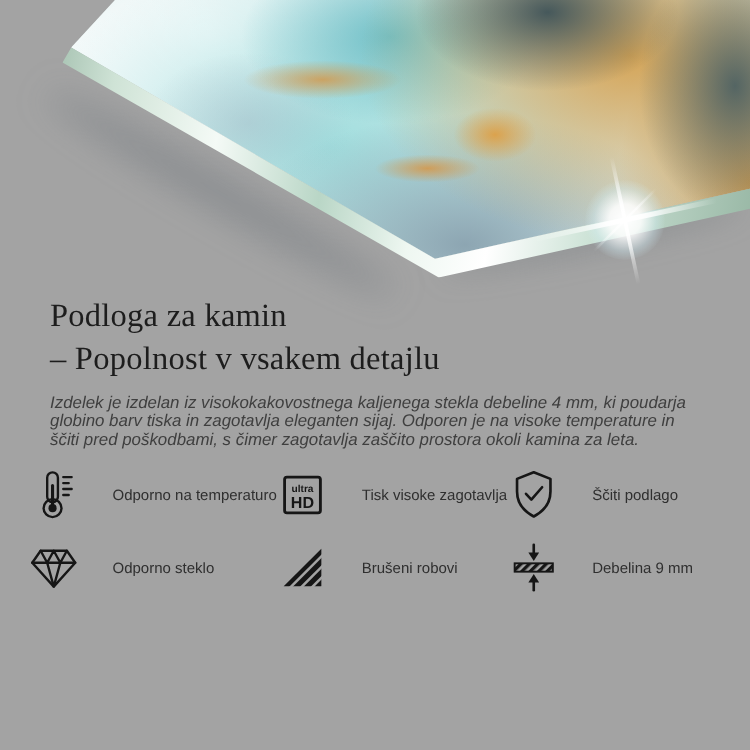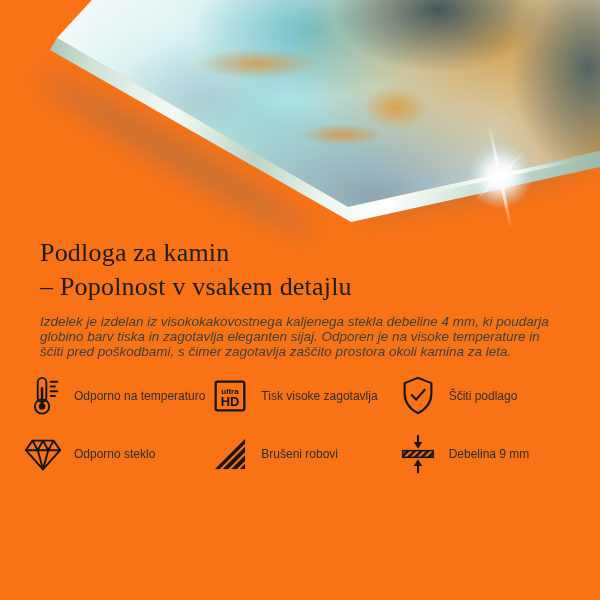--- a/index.html
+++ b/index.html
@@ -3,21 +3,21 @@
 <meta charset="utf-8">
 <style>
   * { box-sizing: border-box; }
   html, body { margin: 0; padding: 0; }
   body {
     width: 600px; height: 600px;
     background: #ffffff;
     font-family: "Liberation Sans", sans-serif;
     overflow: hidden;
   }
-  .page { position: relative; width: 600px; height: 600px; background: #f97316; overflow: hidden; }
+  .page { position: relative; width: 600px; height: 600px; background: #a3a3a3; overflow: hidden; }
 
   
   .hero { position: absolute; left: 0; top: 0; width: 600px; height: 245px; }
 
   .shadow { position: absolute; border-radius: 50%; }
   .shadow.s1 {
     left: 38px; top: 62px; width: 320px; height: 26px;
     background: rgba(96,106,112,0.38);
     transform: rotate(30deg); transform-origin: left center;
     filter: blur(13px);
@@ -96,21 +96,21 @@
   
   .features {
     display: grid;
     grid-template-columns: repeat(3, 1fr);
     row-gap: 16px;
     width: 562px;
     margin-left: -18px;
   }
   .feature { display: flex; flex-direction: row; align-items: center; gap: 10px; }
   .feature svg { width: 42px; height: 42px; display: block; }
-  .feature .flabel { font-size: 12px; color: #2f2f2f; white-space: nowrap; }
+  .feature .flabel { font-size: 12px; color: #2f2f2f; white-space: nowrap; margin-left: 16px; }
   .icon-stroke { stroke: #161616; fill: none; stroke-width: 2; stroke-linecap: round; stroke-linejoin: round; }
   .icon-fill { fill: #161616; stroke: none; }
   .hd-text { font-family: "Liberation Sans", sans-serif; font-weight: bold; fill: #161616; text-anchor: middle; }
 </style>
 </head>
 <body>
 
 <div class="page">
 
   <div class="hero">

